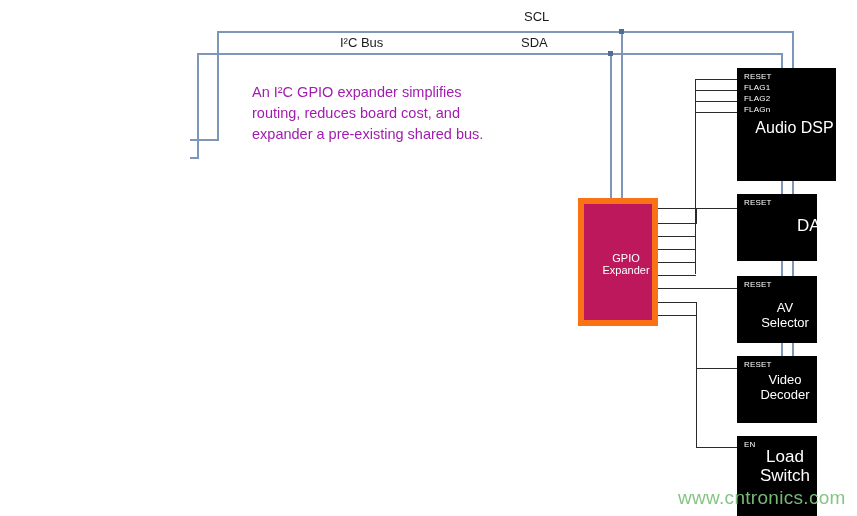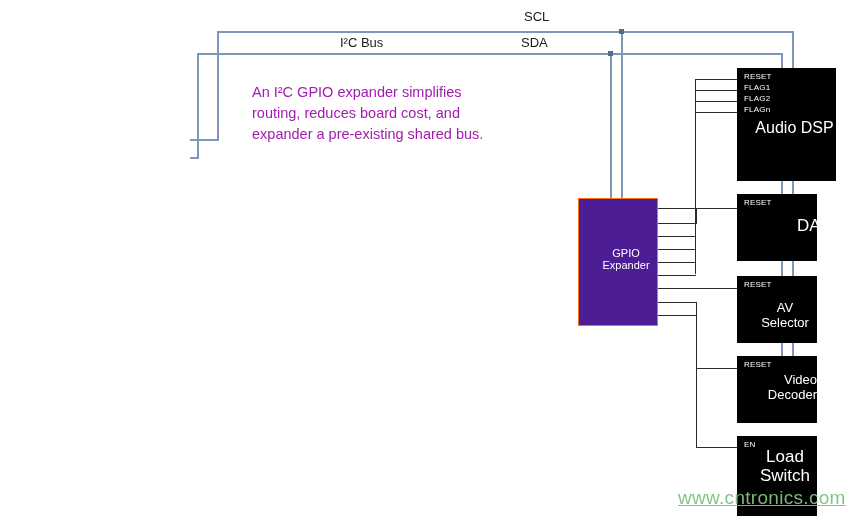--- a/index.html
+++ b/index.html
@@ -53,38 +53,38 @@
   #processor .blk-title {
     top: 82px;
     font-size: 19px;
   }
   
   #gpio {
     left: 578px;
     top: 198px;
     width: 80px;
     height: 128px;
-    background: #4c1d95;
-    border: 1px solid #f97316;
+    background: #be185d;
+    border: 6px solid #f97316;
   }
   #gpio .blk-title {
     top: 48px;
     font-size: 11px;
   }
   
   #audio-dsp { left: 737px; top: 68px;  width: 99px;  height: 113px; }
   #dac       { left: 737px; top: 194px; width: 80px;  height: 67px;  }
   #av-sel    { left: 737px; top: 276px; width: 80px;  height: 67px;  }
   #video-dec { left: 737px; top: 356px; width: 80px;  height: 67px;  }
   #load-sw   { left: 737px; top: 436px; width: 80px;  height: 80px;  }
 
   #audio-dsp .blk-title { top: 51px; font-size: 16px; }
   #dac .blk-title       { top: 22px; font-size: 17px; padding-left: 44px; }
   #av-sel .blk-title    { top: 25px; font-size: 13px; }
-  #video-dec .blk-title { top: 17px; font-size: 13px; text-align: right; }
+  #video-dec .blk-title { top: 17px; font-size: 13px; }
   #load-sw .blk-title   { top: 11px; font-size: 17px; }
 
   
   .wire-bus {
     position: absolute;
     background: #7d97b8;
   }
   .wire-bus.h { height: 2px; }
   .wire-bus.v { width: 2px; }
   .junction {
@@ -122,21 +122,20 @@
 
   #watermark {
     position: absolute;
     left: 678px;
     top: 487px;
     color: #7ec27e;
     font-family: "Liberation Sans", sans-serif;
     font-size: 19px;
     letter-spacing: 0.3px;
     opacity: 0.95;
-    text-decoration: underline;
   }
 </style>
 </head>
 <body>
 
 <div id="canvas">
 
   <div class="wire-bus h" style="left:217px; top:31px; width:577px;"></div>
 
   <div class="wire-bus h" style="left:197px; top:53px; width:586px;"></div>

